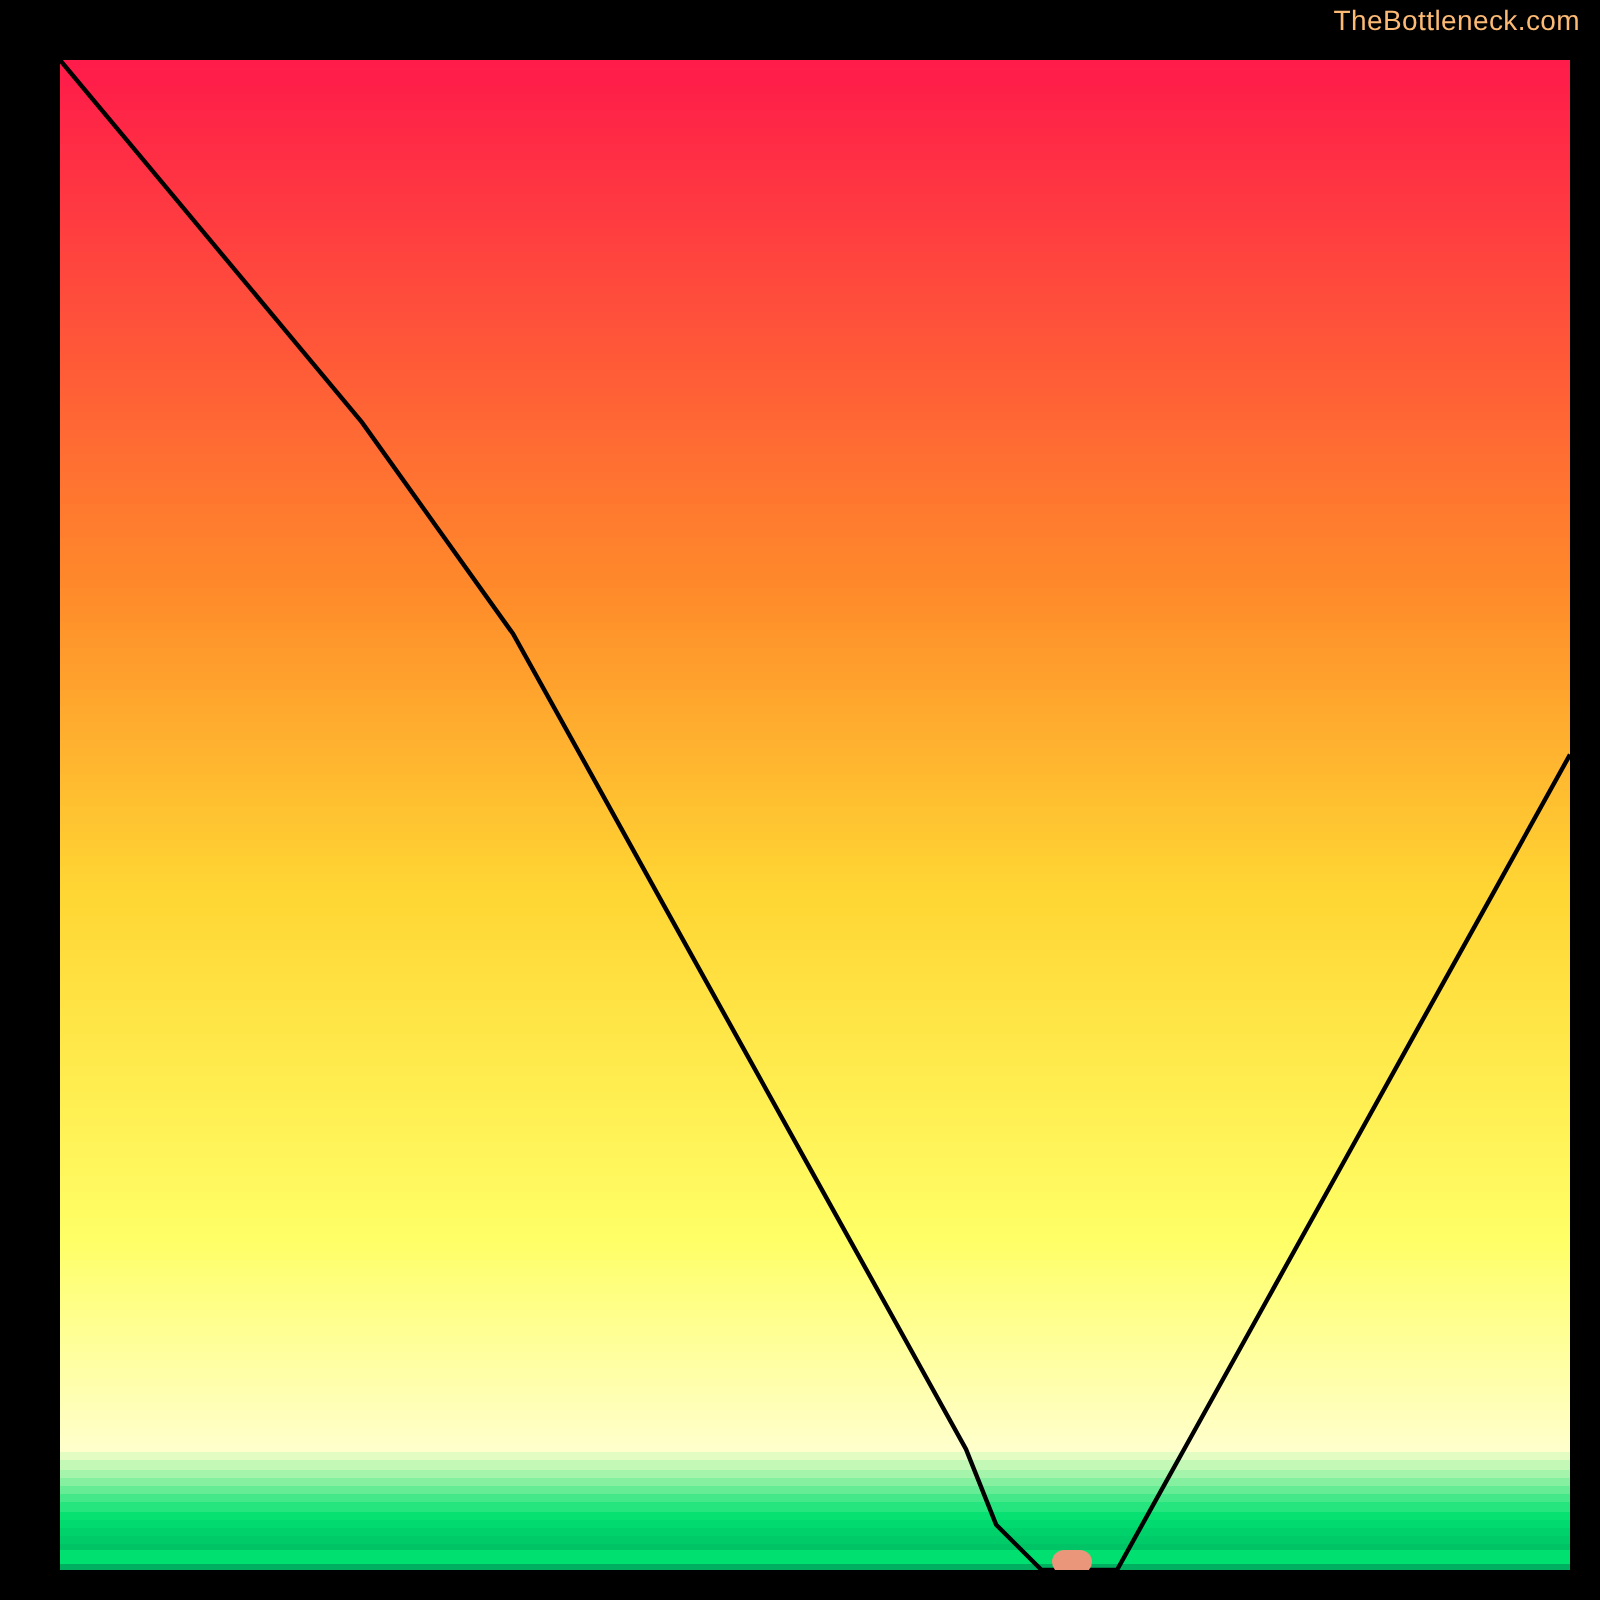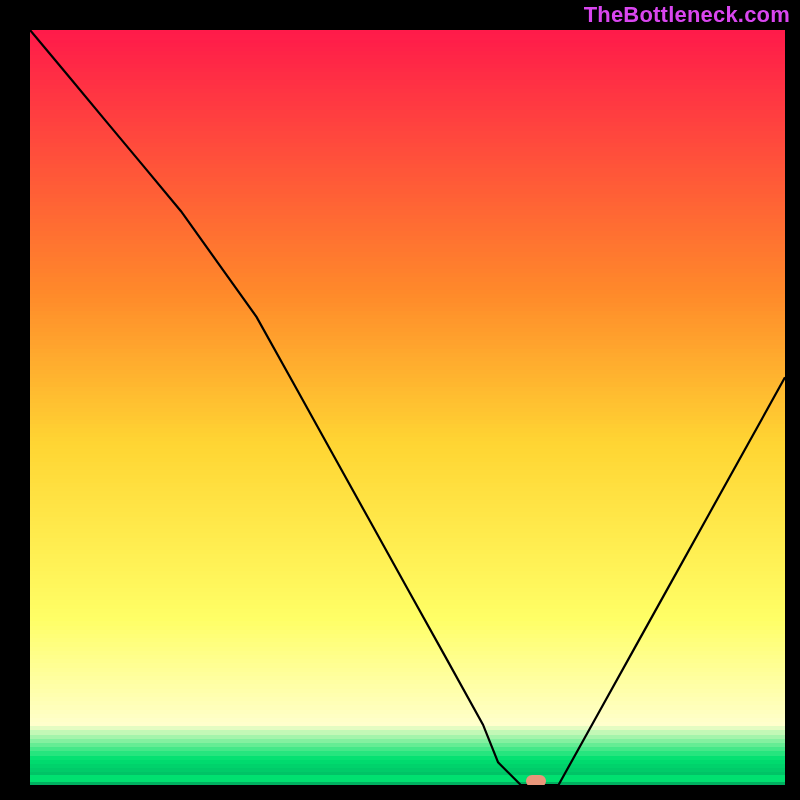--- a/index.html
+++ b/index.html
@@ -14,23 +14,23 @@
   .frame {
     position: relative;
     width: 800px;
     height: 800px;
     background: #000;
   }
   .watermark {
     position: absolute;
     top: 2px;
     right: 10px;
-    color: #d946ef;
-    font-size: 22px;
-    font-weight: 700;
+    color: #fdba74;
+    font-size: 14px;
+    font-weight: 400;
     letter-spacing: 0.2px;
     z-index: 5;
   }
   .plot-area {
     position: absolute;
     left: 30px;
     top: 30px;
     width: 755px;
     height: 755px;
     overflow: hidden;

